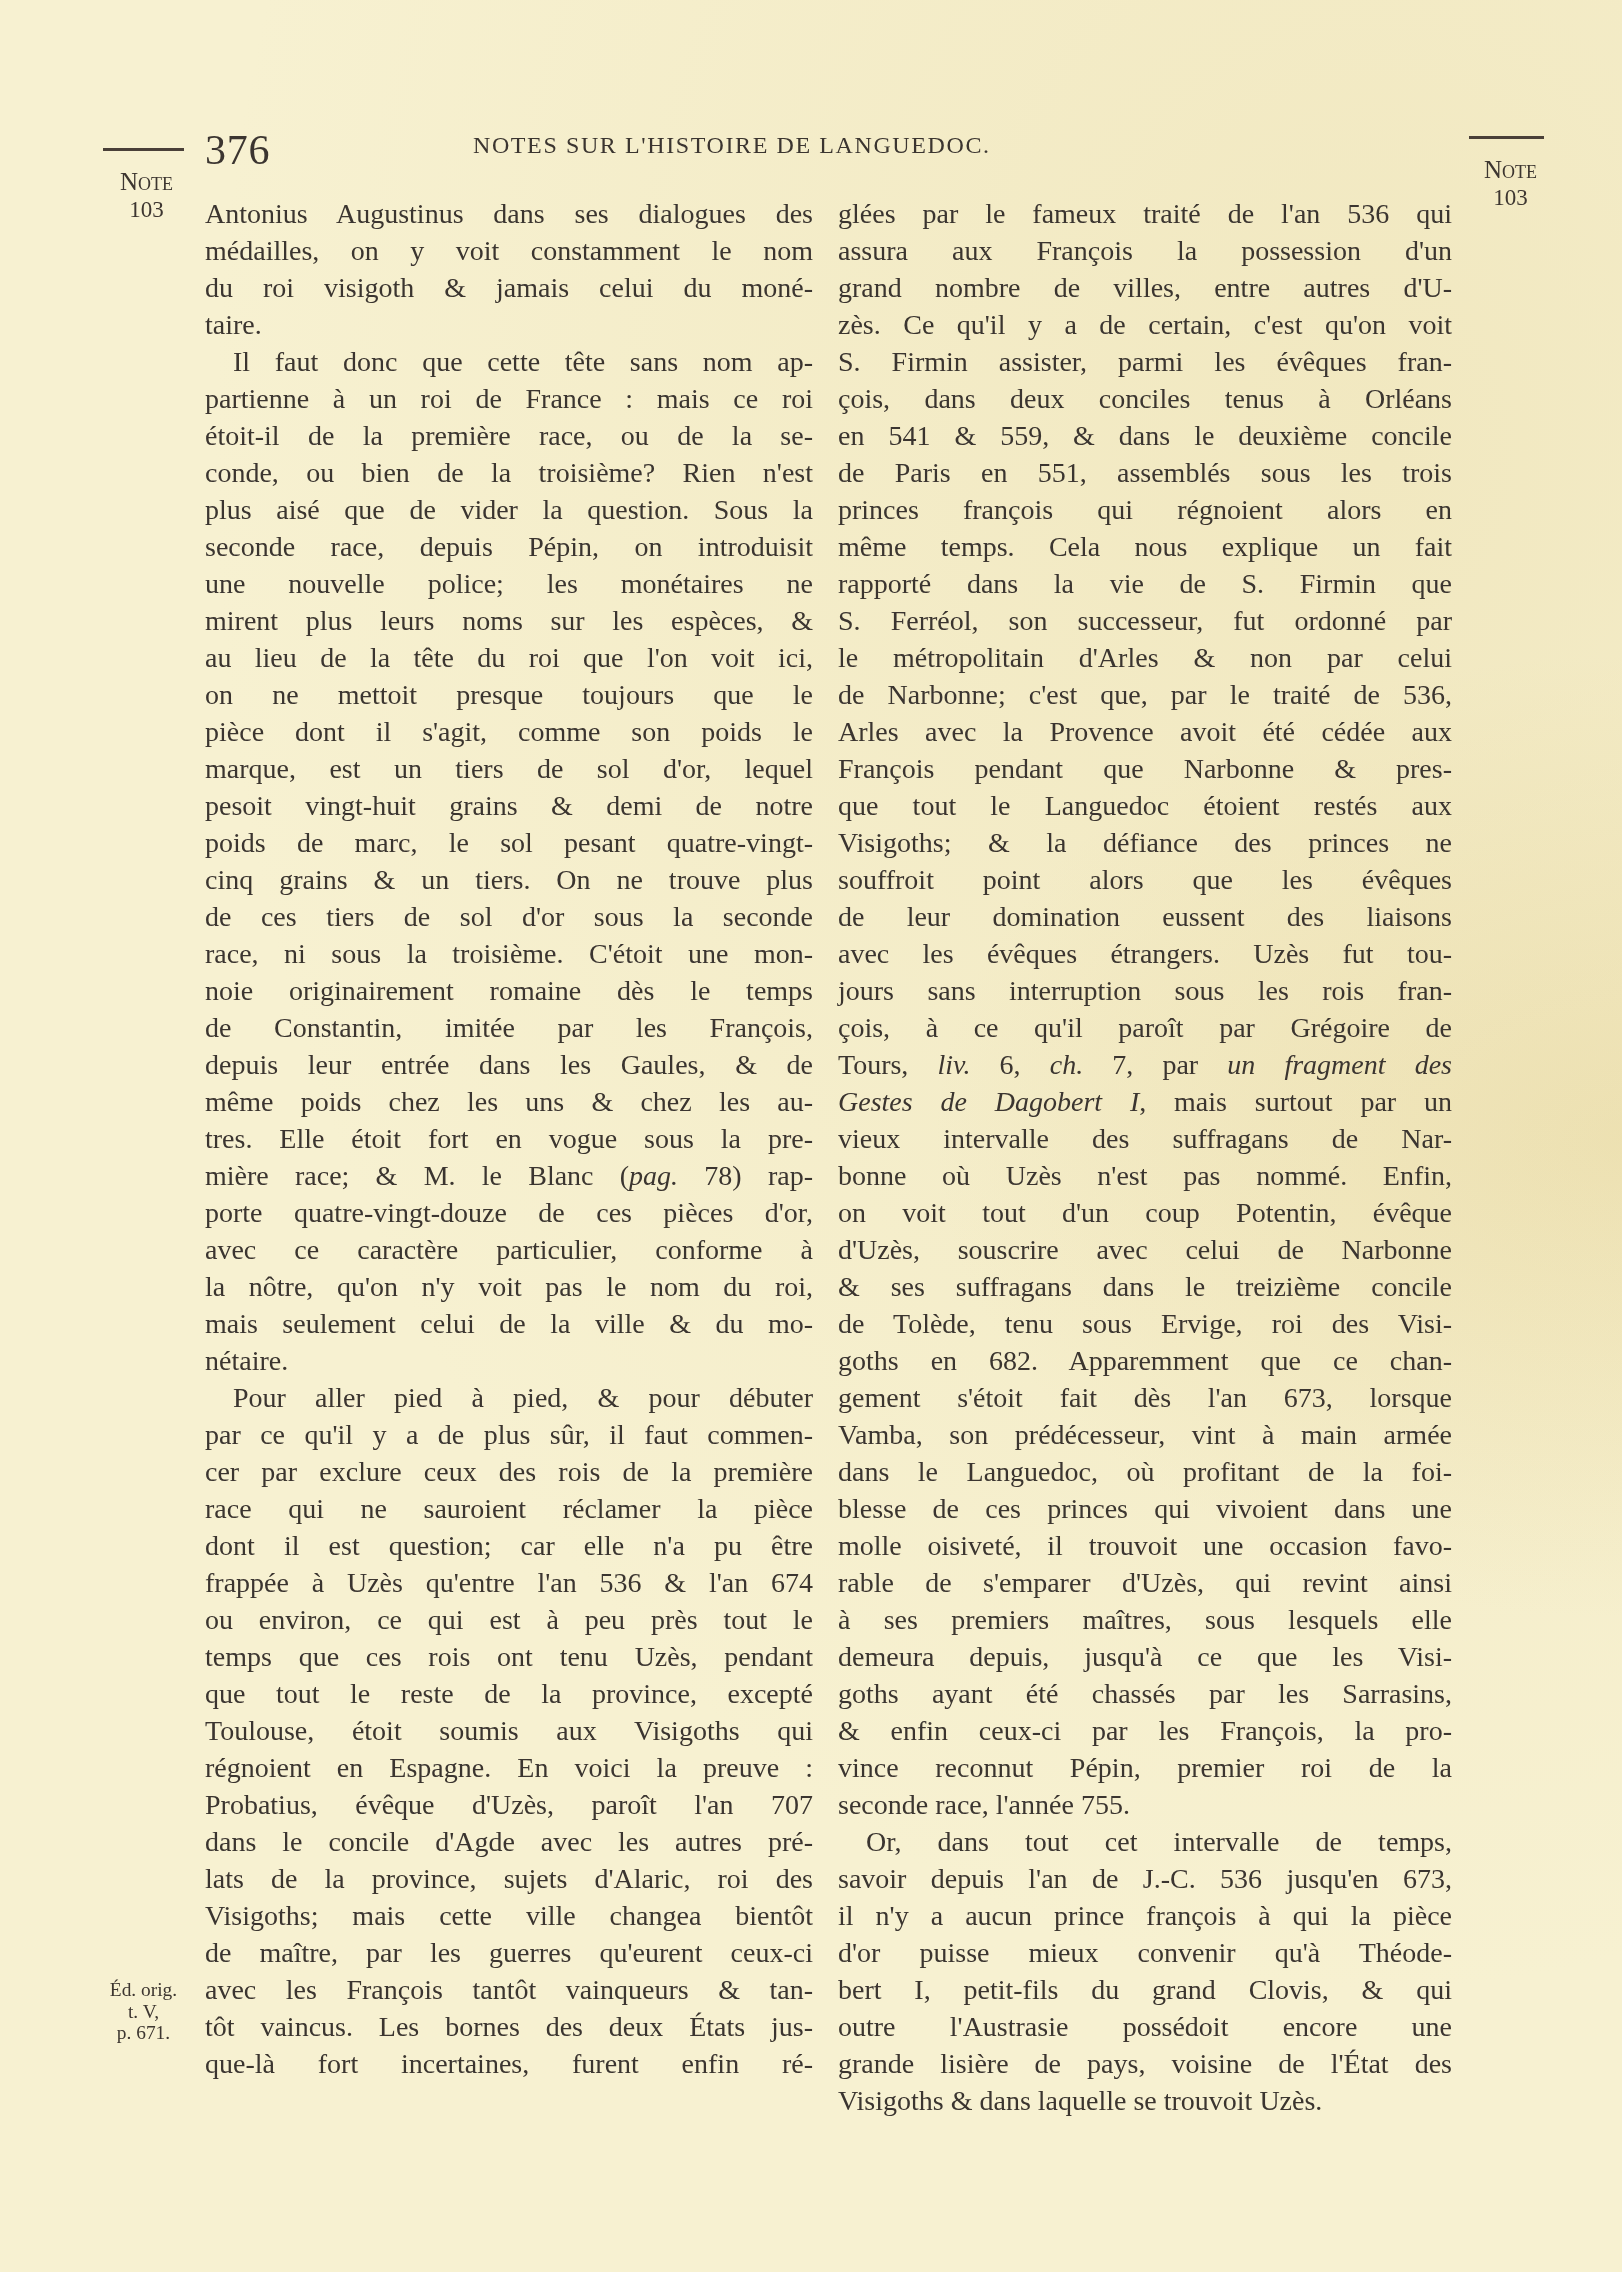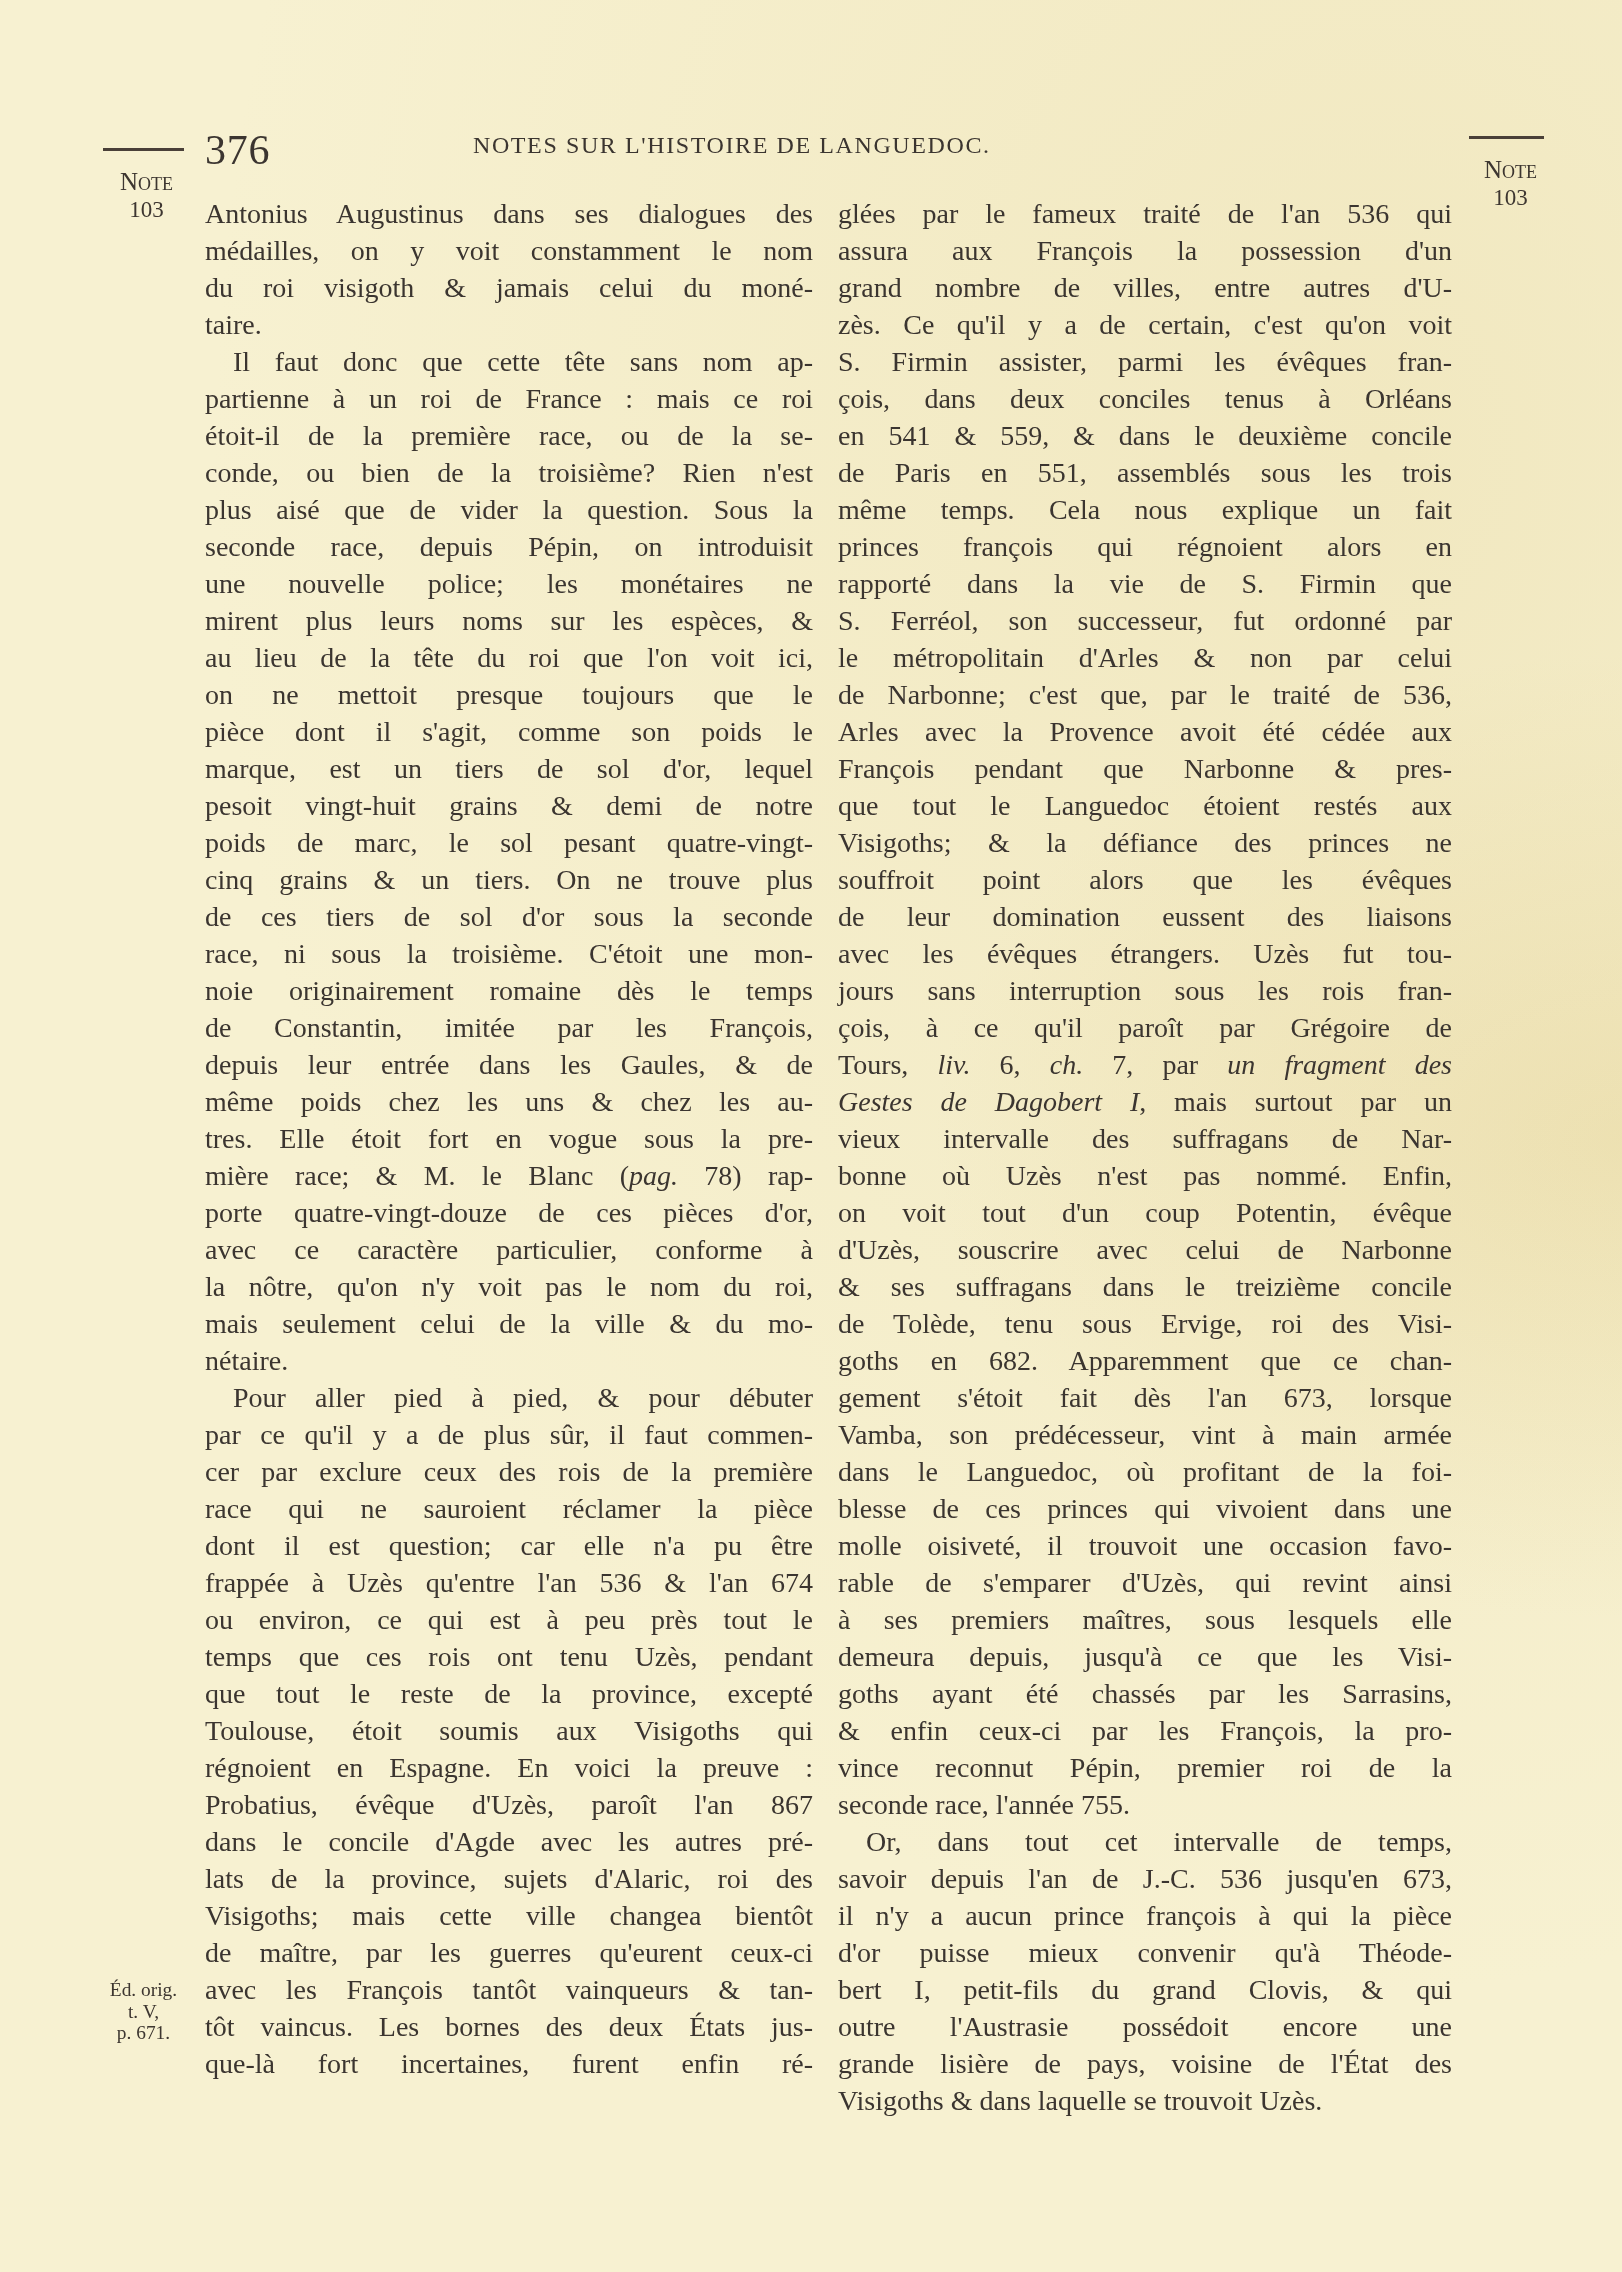--- a/index.html
+++ b/index.html
@@ -98,41 +98,41 @@
     <span class="line">par ce qu'il y a de plus sûr, il faut commen-</span>
     <span class="line">cer par exclure ceux des rois de la première</span>
     <span class="line">race qui ne sauroient réclamer la pièce</span>
     <span class="line">dont il est question; car elle n'a pu être</span>
     <span class="line">frappée à Uzès qu'entre l'an 536 &amp; l'an 674</span>
     <span class="line">ou environ, ce qui est à peu près tout le</span>
     <span class="line">temps que ces rois ont tenu Uzès, pendant</span>
     <span class="line">que tout le reste de la province, excepté</span>
     <span class="line">Toulouse, étoit soumis aux Visigoths qui</span>
     <span class="line">régnoient en Espagne. En voici la preuve :</span>
-    <span class="line">Probatius, évêque d'Uzès, paroît l'an 867</span>
+    <span class="line">Probatius, évêque d'Uzès, paroît l'an 707</span>
     <span class="line">dans le concile d'Agde avec les autres pré-</span>
     <span class="line">lats de la province, sujets d'Alaric, roi des</span>
     <span class="line">Visigoths; mais cette ville changea bientôt</span>
     <span class="line">de maître, par les guerres qu'eurent ceux-ci</span>
     <span class="line">avec les François tantôt vainqueurs &amp; tan-</span>
     <span class="line">tôt vaincus. Les bornes des deux États jus-</span>
     <span class="line">que-là fort incertaines, furent enfin ré-</span>
   </div>
 
   <div class="column col-right">
     <span class="line">glées par le fameux traité de l'an 536 qui</span>
     <span class="line">assura aux François la possession d'un</span>
     <span class="line">grand nombre de villes, entre autres d'U-</span>
     <span class="line">zès. Ce qu'il y a de certain, c'est qu'on voit</span>
     <span class="line">S. Firmin assister, parmi les évêques fran-</span>
     <span class="line">çois, dans deux conciles tenus à Orléans</span>
     <span class="line">en 541 &amp; 559, &amp; dans le deuxième concile</span>
     <span class="line">de Paris en 551, assemblés sous les trois</span>
+    <span class="line">princes françois qui régnoient alors en</span>
     <span class="line">même temps. Cela nous explique un fait</span>
-    <span class="line">princes françois qui régnoient alors en</span>
     <span class="line">rapporté dans la vie de S. Firmin que</span>
     <span class="line">S. Ferréol, son successeur, fut ordonné par</span>
     <span class="line">le métropolitain d'Arles &amp; non par celui</span>
     <span class="line">de Narbonne; c'est que, par le traité de 536,</span>
     <span class="line">Arles avec la Provence avoit été cédée aux</span>
     <span class="line">François pendant que Narbonne &amp; pres-</span>
     <span class="line">que tout le Languedoc étoient restés aux</span>
     <span class="line">Visigoths; &amp; la défiance des princes ne</span>
     <span class="line">souffroit point alors que les évêques</span>
     <span class="line">de leur domination eussent des liaisons</span>

